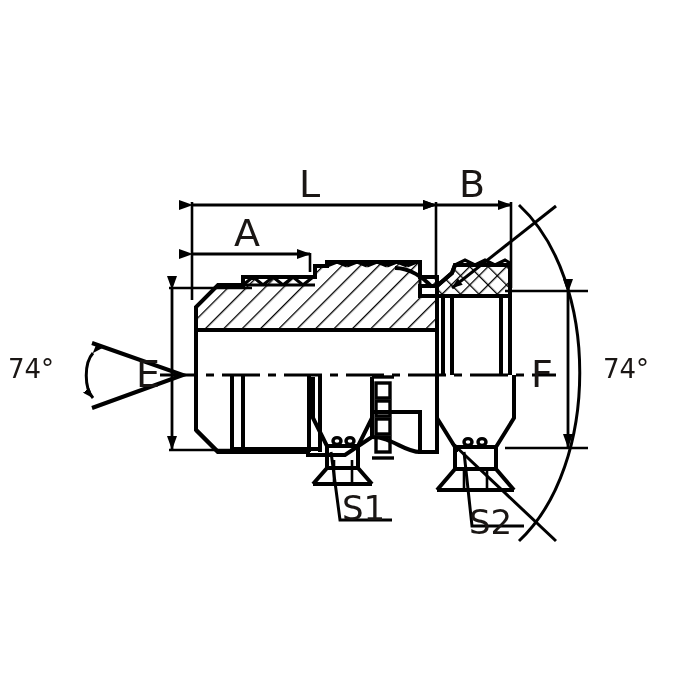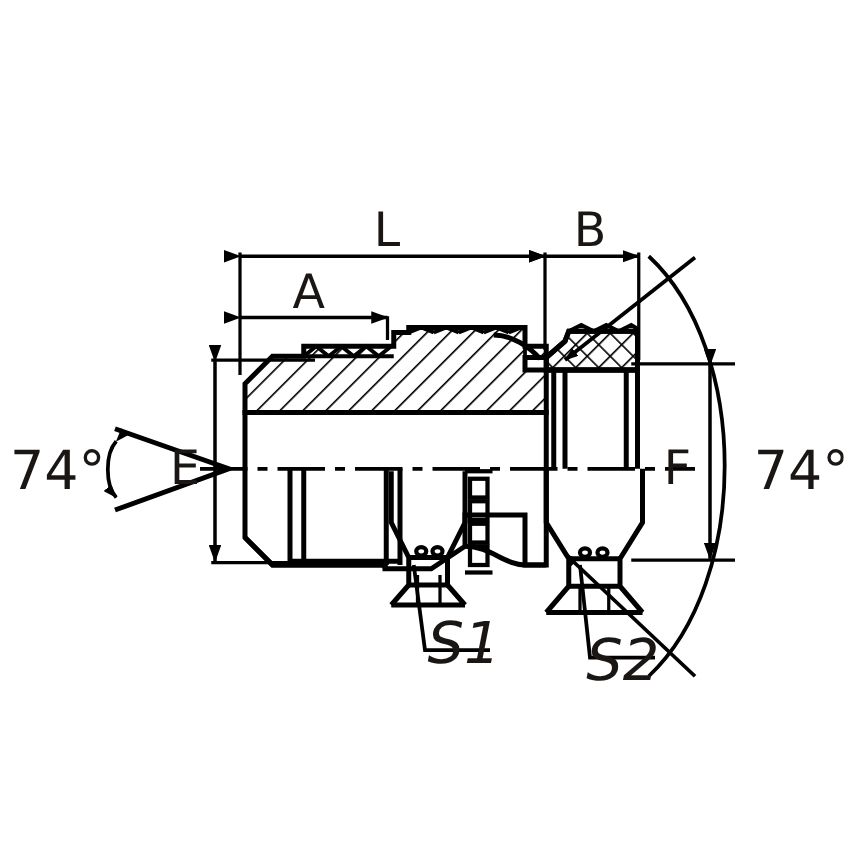--- a/index.html
+++ b/index.html
@@ -25,22 +25,22 @@
   .lbl {
     position: absolute;
     color: #1a1614;
     font-family: "DejaVu Sans", sans-serif;
     font-weight: 400;
     line-height: 1;
     white-space: nowrap;
     user-select: none;
   }
   .lbl-dim { font-size: 38px; }
-  .lbl-ang { font-size: 43px; text-align: center; }
-  .lbl-s   { font-size: 46px; font-style: italic; }
+  .lbl-ang { font-size: 26px; text-align: center; }
+  .lbl-s   { font-size: 34px; }
 </style>
 </head>
 <body>
 
 <div id="page">
 
   <svg id="drawing" viewBox="0 0 675 675">
     <defs>
       <marker id="ar" markerWidth="14" markerHeight="10" refX="13" refY="5" orient="auto" markerUnits="userSpaceOnUse">
         <path d="M0,0 L14,5 L0,10 Z" fill="#000"></path>

